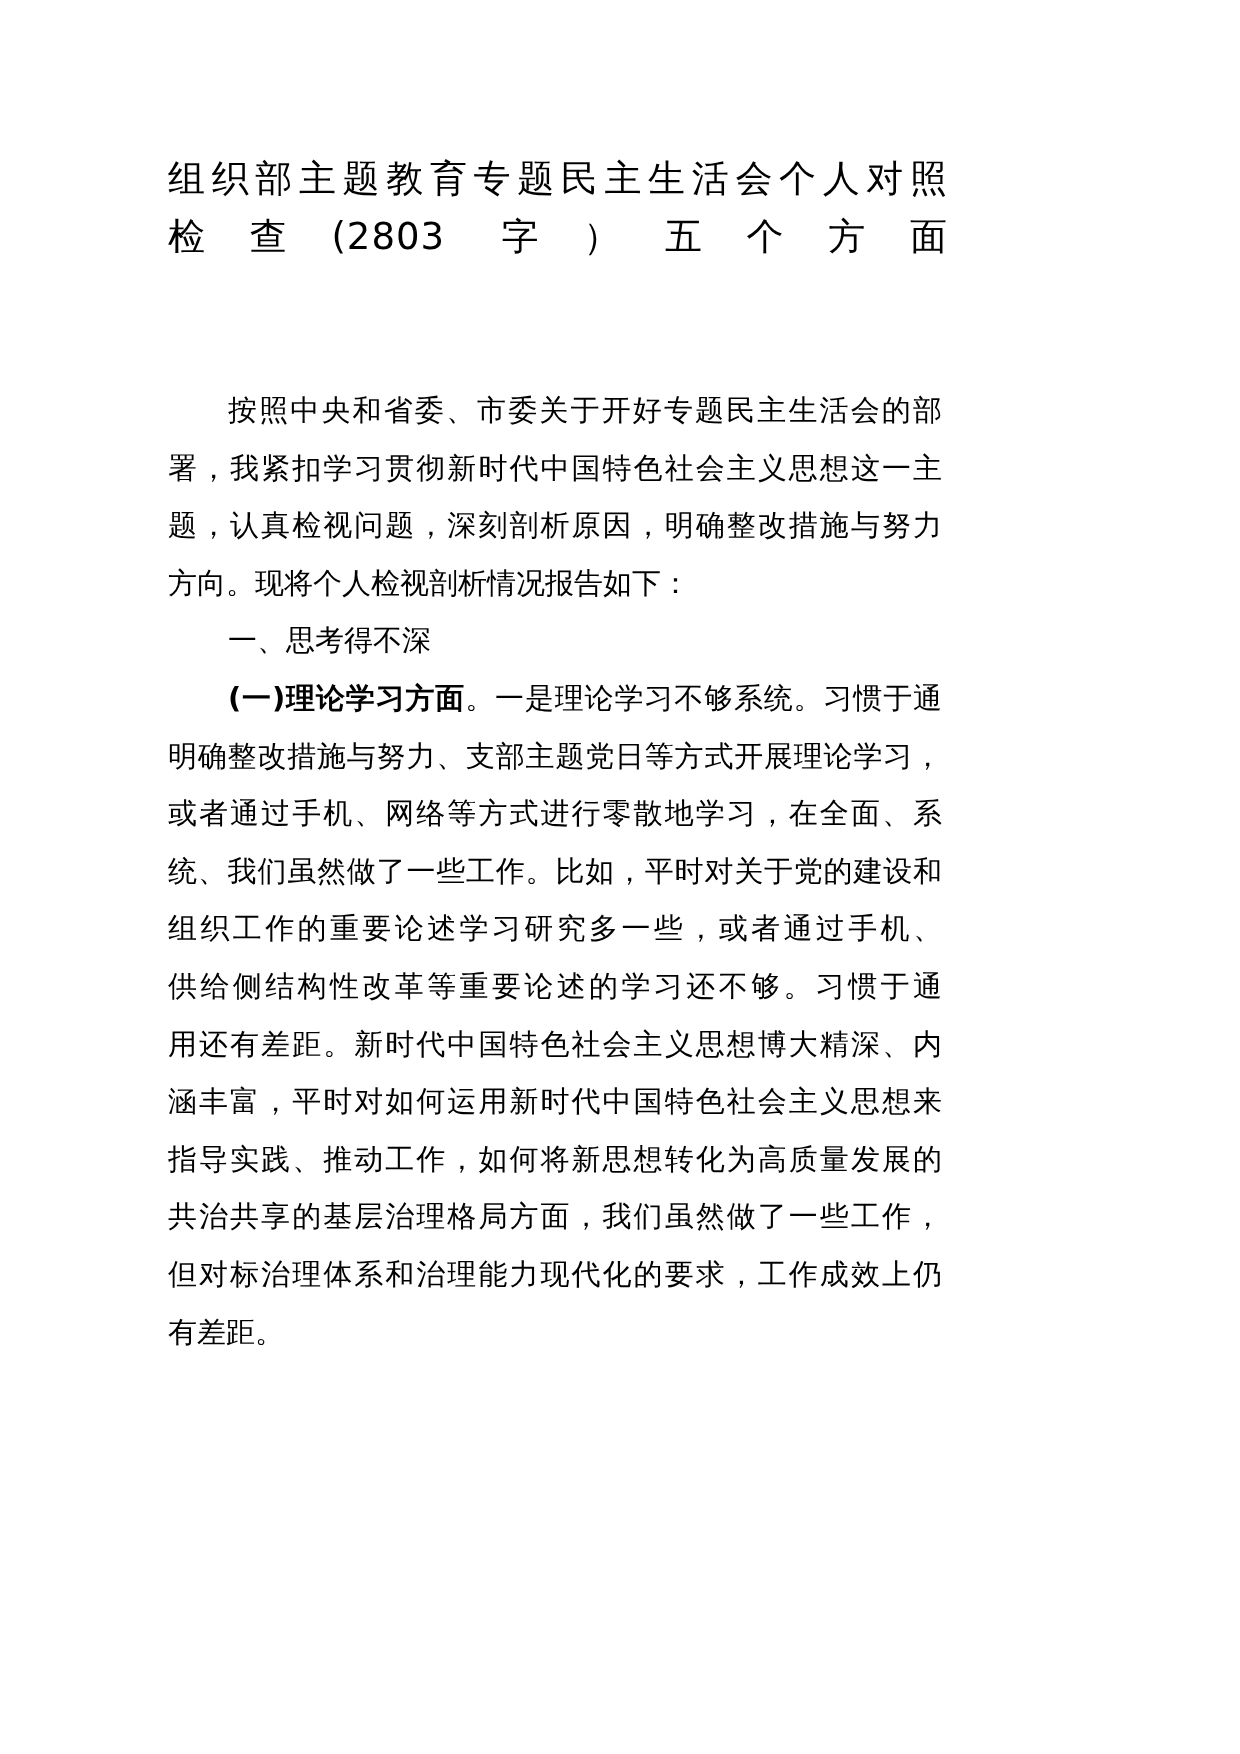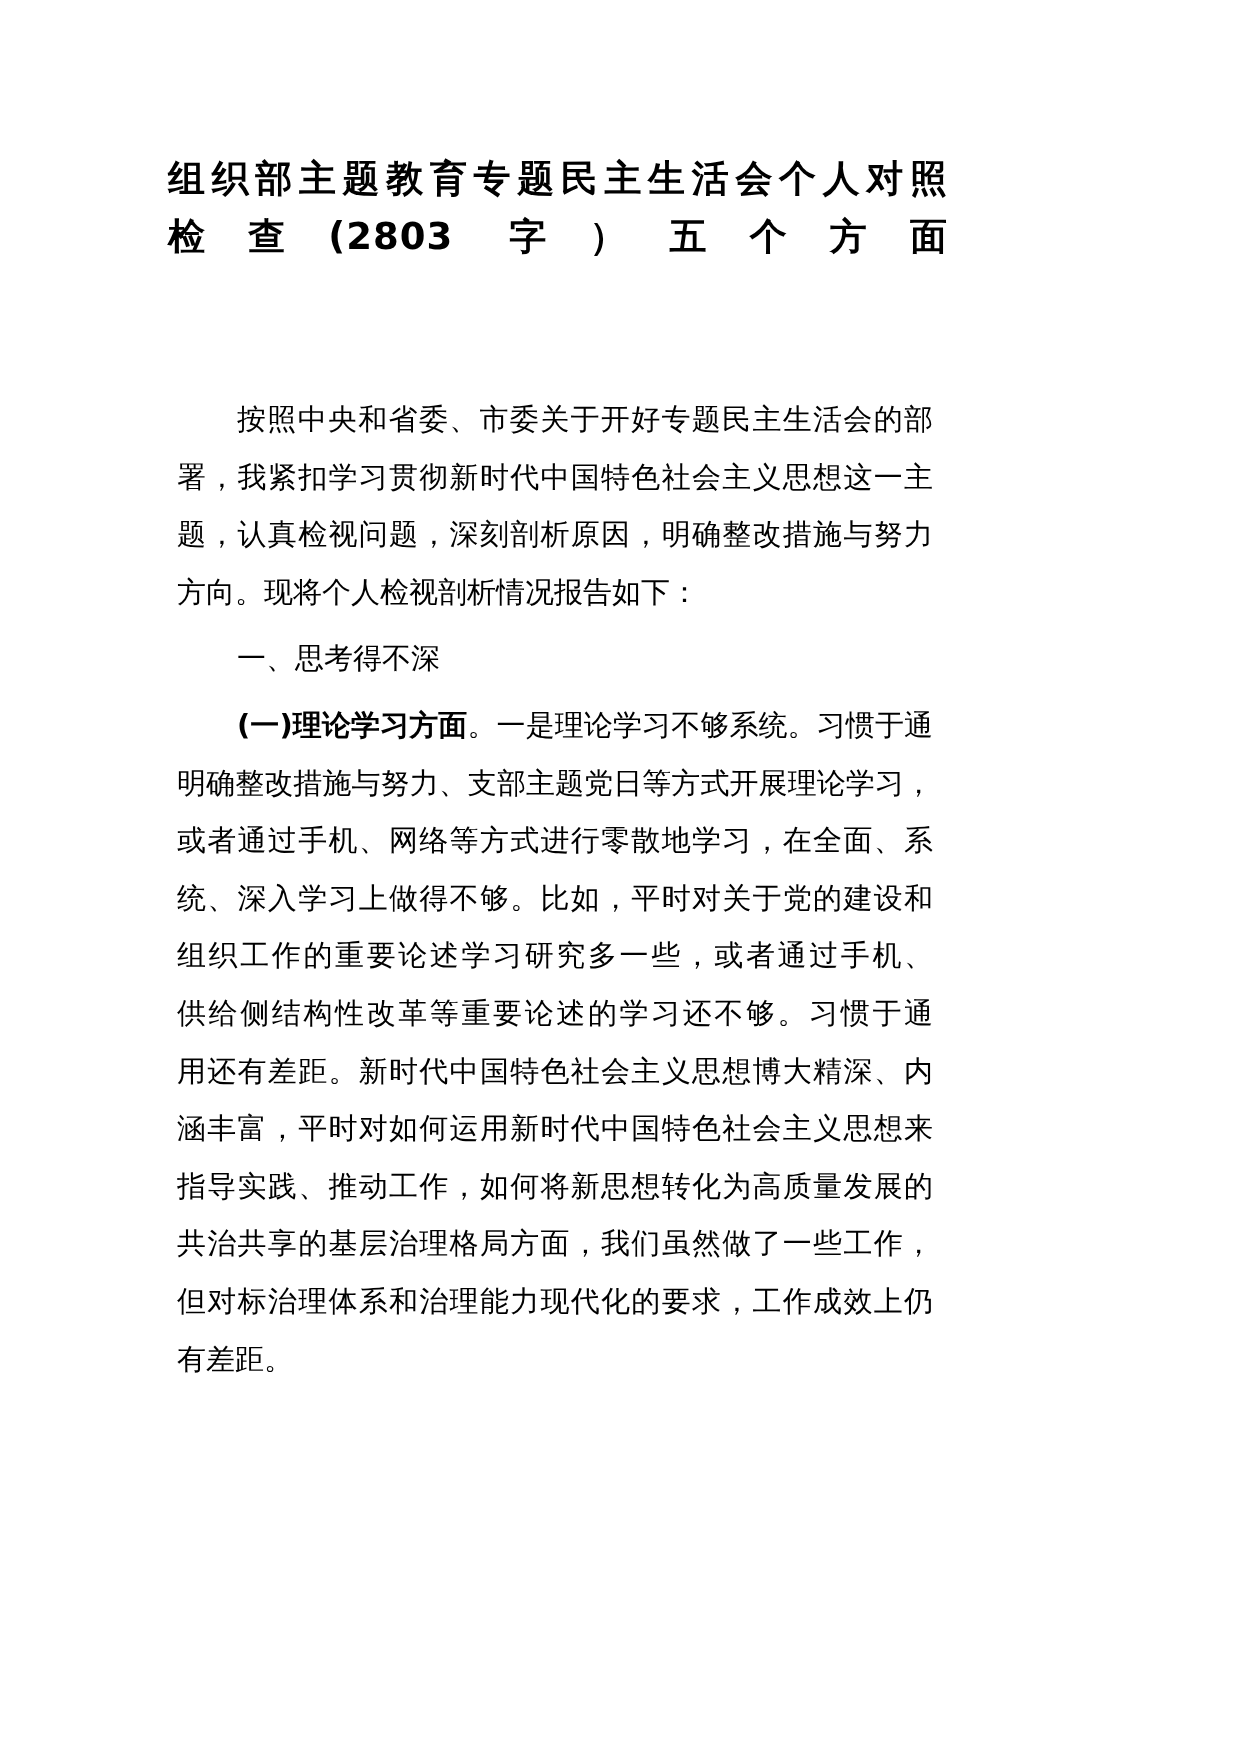--- a/index.html
+++ b/index.html
@@ -22,37 +22,37 @@
       width: 774px;
     }
     .title {
       position: absolute;
       left: 0;
       top: 150px;
       width: 780px;
       font-size: 37px;
       line-height: 58px;
       letter-spacing: 1px;
-      font-weight: bold;
+      font-weight: normal;
       margin: 0;
     }
     .title .line {
       display: block;
       white-space: nowrap;
     }
     .body {
       position: absolute;
       left: 0;
       top: 382px;
       width: 774px;
       font-size: 29px;
       line-height: 57.6px;
     }
     .para {
-      margin: 9px;
+      margin: 0;
     }
     .line {
       display: block;
       white-space: nowrap;
       text-align: justify;
       text-align-last: justify;
     }
     .line.last {
       text-align-last: left;
     }
@@ -83,21 +83,21 @@
     </p>
 
     <p class="para">
       <span class="line last indent">一、思考得不深</span>
     </p>
 
     <p class="para">
       <span class="line indent"><span class="bold">(一)理论学习方面</span><span>。一是理论学习不够系统。习惯于通</span></span>
       <span class="line">明确整改措施与努力、支部主题党日等方式开展理论学习，</span>
       <span class="line">或者通过手机、网络等方式进行零散地学习，在全面、系</span>
-      <span class="line">统、深入学习上做得不够。比如，平时对关于党的建设和</span>
+      <span class="line">统、我们虽然做了一些工作。比如，平时对关于党的建设和</span>
       <span class="line">组织工作的重要论述学习研究多一些，或者通过手机、</span>
       <span class="line">供给侧结构性改革等重要论述的学习还不够。习惯于通</span>
       <span class="line">用还有差距。新时代中国特色社会主义思想博大精深、内</span>
       <span class="line">涵丰富，平时对如何运用新时代中国特色社会主义思想来</span>
       <span class="line">指导实践、推动工作，如何将新思想转化为高质量发展的</span>
       <span class="line">共治共享的基层治理格局方面，我们虽然做了一些工作，</span>
       <span class="line">但对标治理体系和治理能力现代化的要求，工作成效上仍</span>
       <span class="line last">有差距。</span>
     </p>
 

